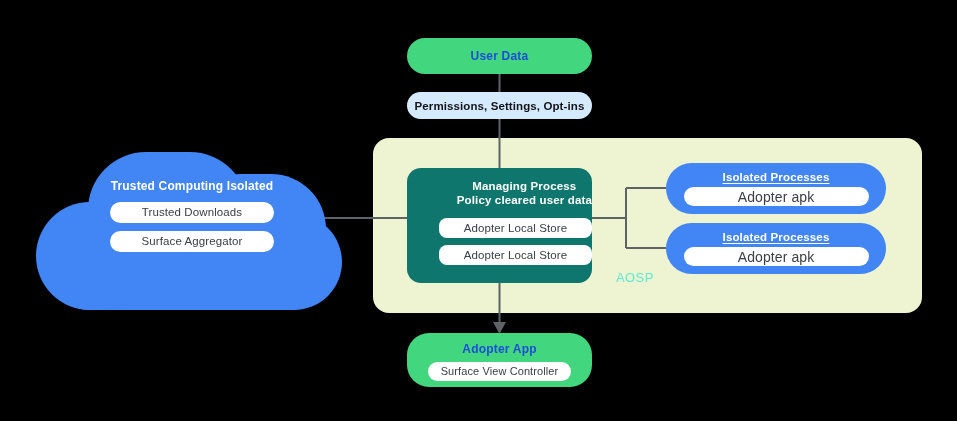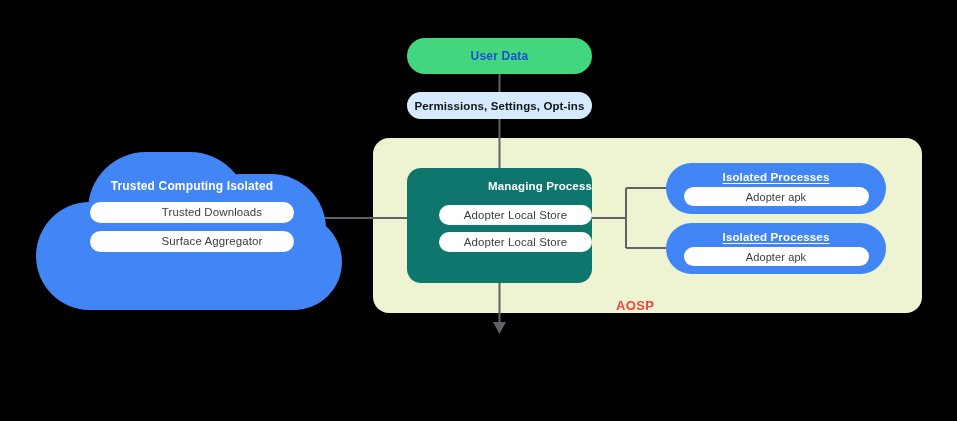--- a/index.html
+++ b/index.html
@@ -39,54 +39,54 @@
     display:flex;align-items:center;justify-content:center;
   }
   #permissions .title{color:#111418;font-weight:bold;font-size:11.5px;letter-spacing:.1px;white-space:nowrap;}
 
   
   #aosp{
     left:373px;top:138px;width:549px;height:175px;
     background:#eef3d2;border-radius:16px;
   }
   #aosp-label{
-    position:absolute;left:616px;top:298px;
-    color:#ef4444;font-weight:bold;font-size:13px;letter-spacing:.4px;
+    position:absolute;left:616px;top:270px;
+    color:#5eead4;font-weight:normal;font-size:13px;letter-spacing:.4px;
   }
 
   
   #managing{
     left:407px;top:168px;width:185px;height:115px;
     background:#0f766e;border-radius:14px;
     display:flex;flex-direction:column;align-items:flex-end;
     padding-top:12px;gap:7px;
   }
   #managing .hdr{margin-bottom:4px;}
-  #managing .pill{width:153px;height:20px;}
+  #managing .pill{width:153px;height:20px;border-radius:8px;}
 
   
   .isolated{
     width:220px;height:51px;background:#4285f4;border-radius:26px;
     display:flex;flex-direction:column;align-items:center;justify-content:center;gap:3px;
   }
   .isolated .hdr{text-decoration:underline;text-underline-offset:2px;}
-  .isolated .pill{width:185px;height:19px;font-size:11px;}
+  .isolated .pill{width:185px;height:19px;font-size:14px;}
   #iso-1{left:666px;top:163px;}
   #iso-2{left:666px;top:223px;}
 
   
   #cloud{left:36px;top:152px;width:312px;height:158px;}
   #cloud svg{display:block;}
   #cloud-content{
     position:absolute;left:0;top:0;width:312px;height:158px;
     display:flex;flex-direction:column;align-items:center;
     padding-top:28px;gap:7px;box-sizing:border-box;
   }
   #cloud-content .hdr{font-size:12px;}
-  #cloud-content .pill{width:164px;height:21px;margin-top:1px;padding-left:40px;}
+  #cloud-content .pill{width:164px;height:21px;margin-top:1px;}
 
   
   #wires{position:absolute;left:0;top:0;width:957px;height:421px;pointer-events:none;}
 </style>
 </head>
 <body>
 
 <div id="stage">
 
   <div class="node" id="aosp"></div>
@@ -131,29 +131,34 @@
     <div class="title">User Data</div>
   </div>
 
   <div class="node" id="permissions">
     <div class="title">Permissions,  Settings, Opt-ins</div>
   </div>
 
   <div class="node" id="managing">
     <div class="hdr">
       <span>Managing Process</span><br>
+      <span>Policy cleared user data</span>
     </div>
     <div class="pill">Adopter Local Store</div>
     <div class="pill">Adopter Local Store</div>
   </div>
 
   <div class="node isolated" id="iso-1">
     <div class="hdr">Isolated Processes</div>
     <div class="pill">Adopter apk</div>
   </div>
 
   <div class="node isolated" id="iso-2">
     <div class="hdr">Isolated Processes</div>
     <div class="pill">Adopter apk</div>
   </div>
 
+  <div class="node green" id="adopter-app">
+    <div class="title">Adopter App</div>
+    <div class="pill">Surface View Controller</div>
+  </div>
 
 </div>
 
 </body></html>

